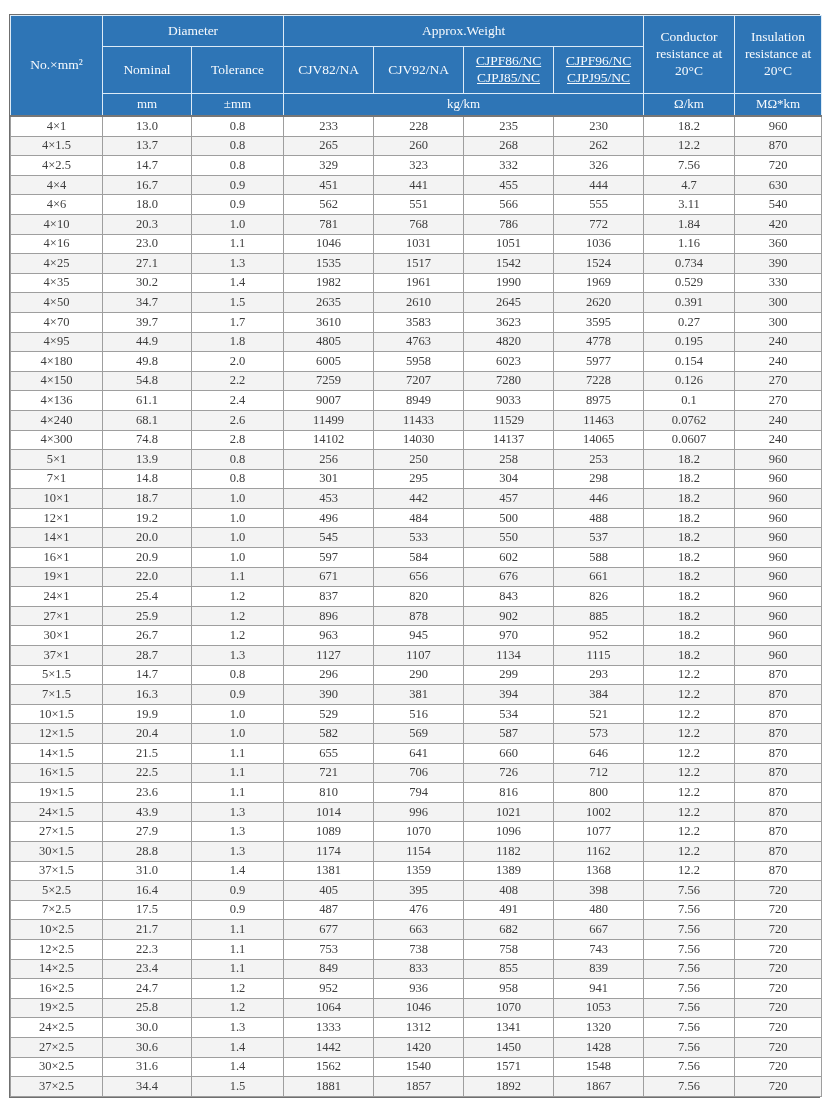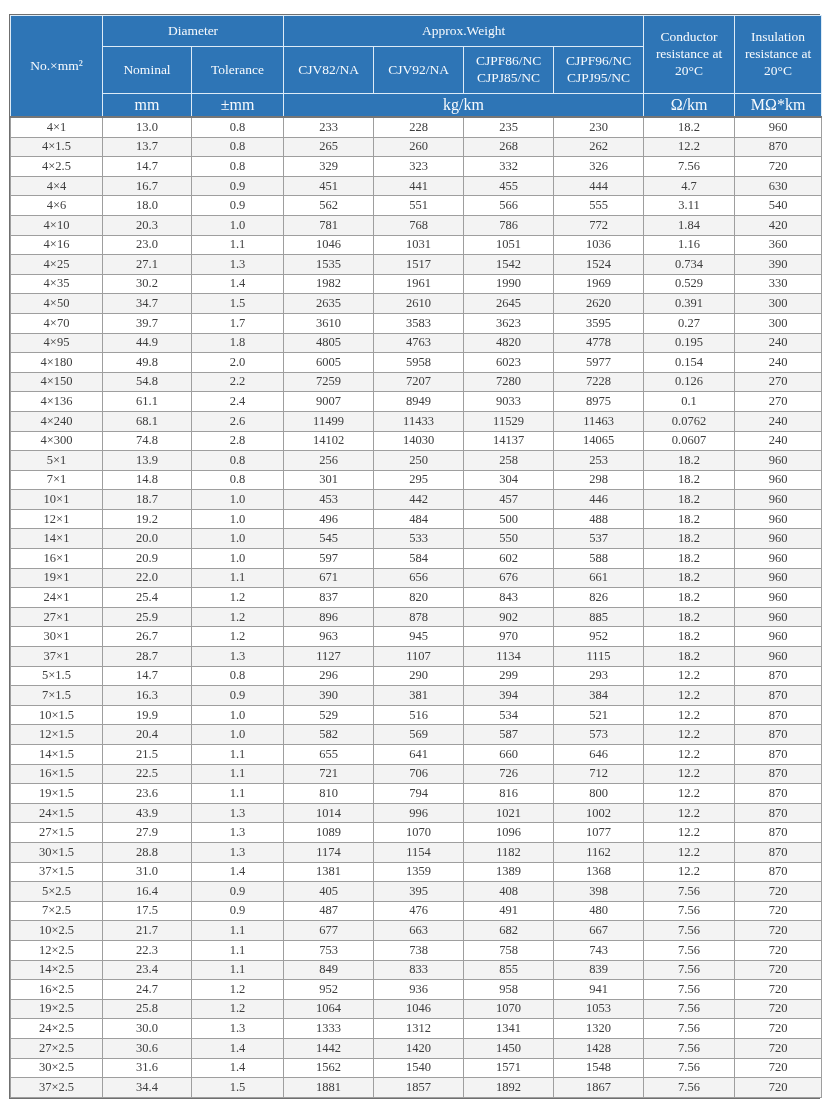--- a/index.html
+++ b/index.html
@@ -23,22 +23,22 @@
     color:#f7fafd;
     font-weight:normal;
     border:1px solid #dcebf7;
     font-size:13.5px;
     line-height:1.25;
     padding:1px 2px;
     vertical-align:middle;
   }
   thead tr.h1 th{height:28px;}
   thead tr.h2 th{height:44px;}
-  thead tr.units th{height:19px;font-size:16px;}
-  th.pre{white-space:pre-line;}
+  thead tr.units th{height:19px;font-size:13px;}
+  th.pre{white-space:pre-line;text-decoration:underline;}
   tbody td{
     border:1px solid #9e9e9e;
     font-size:12.5px;
     color:#3d3d3d;
     text-align:center;
     vertical-align:middle;
     height:18.6px;
     padding:0 2px;
     line-height:1.05;
     background:#ffffff;

